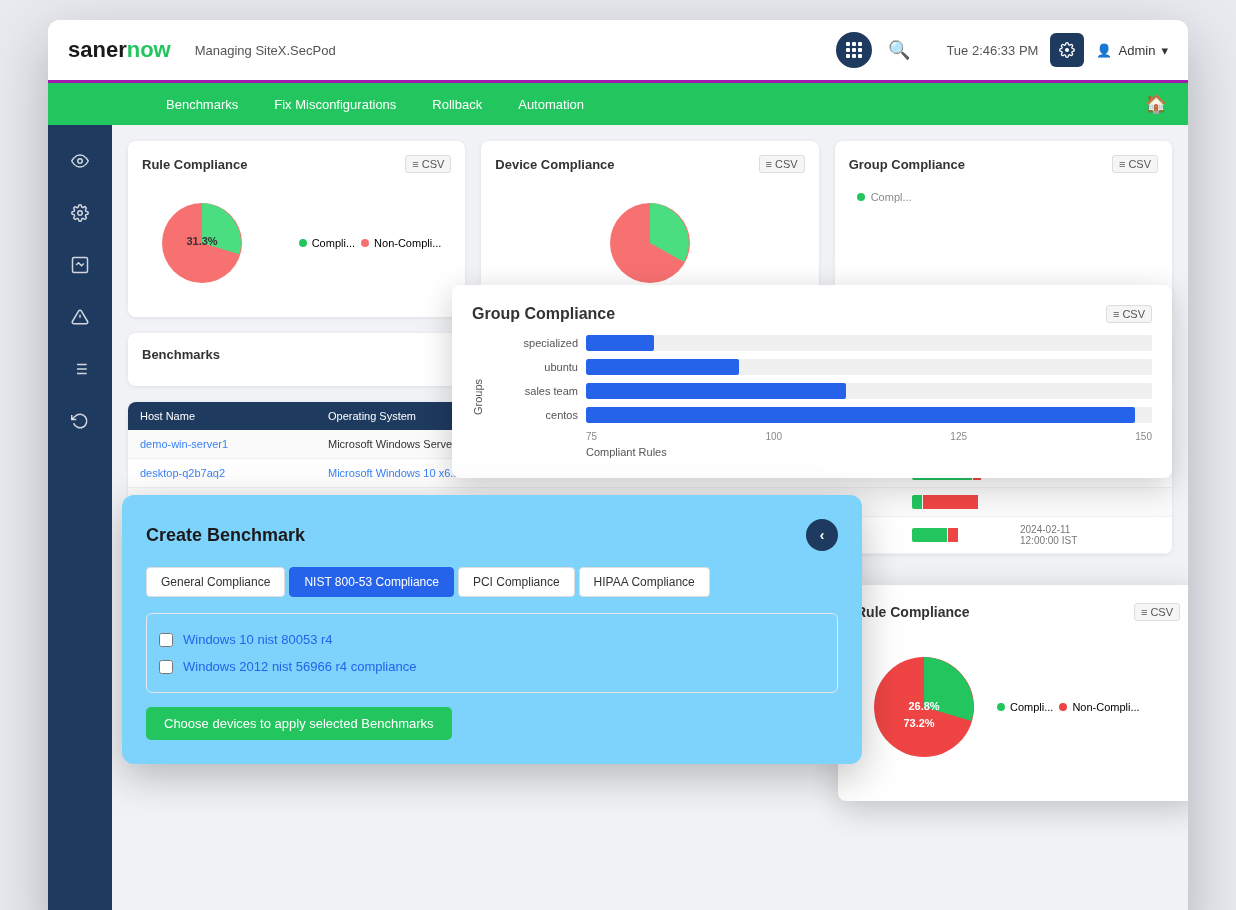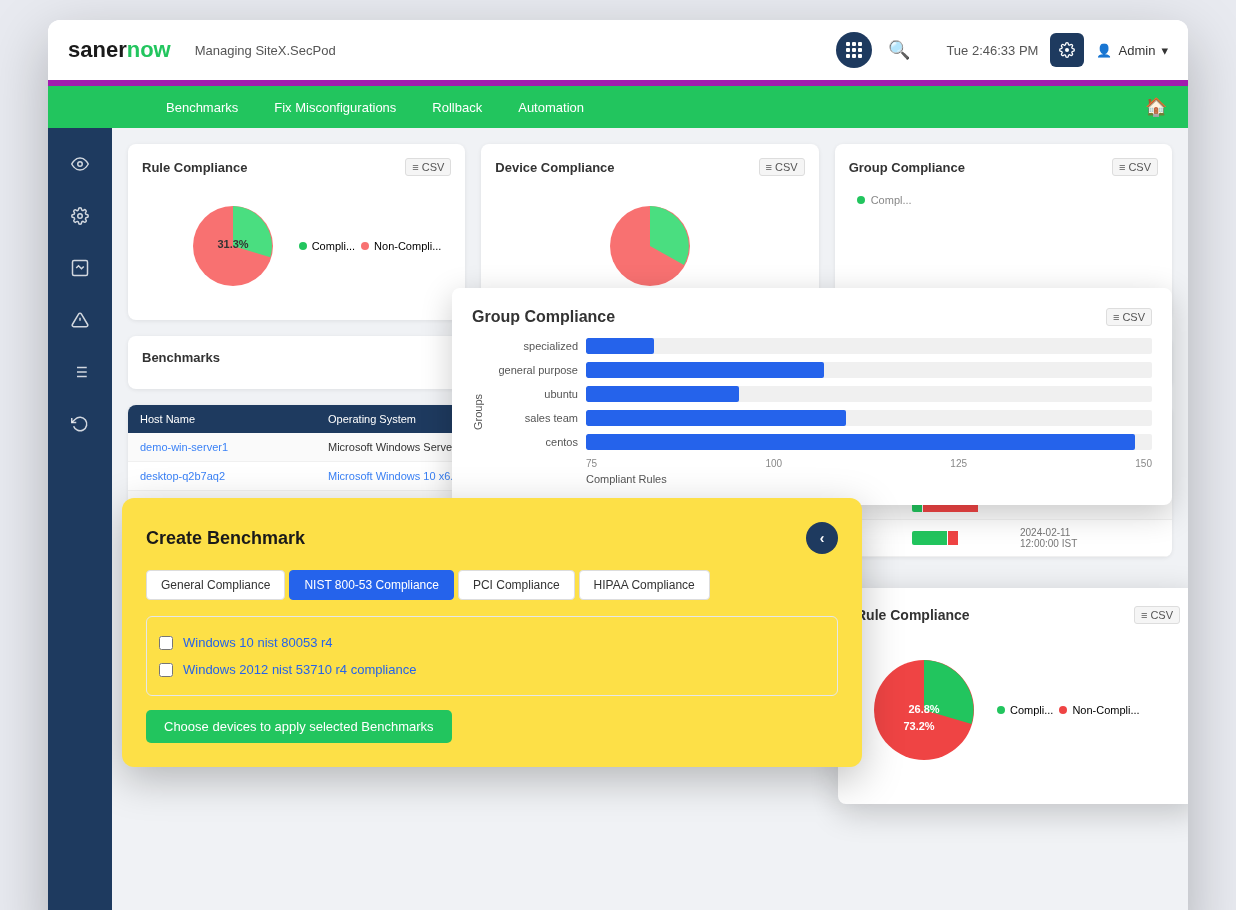--- a/index.html
+++ b/index.html
@@ -23,21 +23,21 @@
       position: relative;
     }
 
     
     .topbar {
       background: #fff;
       padding: 12px 20px;
       display: flex;
       align-items: center;
       gap: 16px;
-      border-bottom: 6px solid #a21caf;
+      border-bottom: 3px solid #a21caf;
     }
     .logo {
       font-size: 22px;
       font-weight: 700;
       color: #1a1a1a;
     }
     .logo span.saner { color: #1a1a1a; }
     .logo span.now { color: #22c55e; }
     .managing-text {
       color: #555;
@@ -167,21 +167,21 @@
       padding: 2px 6px;
       border-radius: 3px;
       cursor: pointer;
       display: flex; align-items: center; gap: 3px;
     }
 
     
     .pie-container {
       display: flex;
       align-items: center;
-      justify-content: flex-end;
+      justify-content: space-between;
       padding: 10px;
       gap: 16px;
     }
     .pie-legend {
       font-size: 11px;
       display: flex;
       flex-direction: row;
       gap: 6px;
     }
     .legend-item {
@@ -284,21 +284,21 @@
       z-index: 20;
       padding: 20px;
     }
 
     
     .create-benchmark-modal {
       position: absolute;
       top: 370px;
       left: 10px;
       width: 740px;
-      background: #fde047;
+      background: #7dd3fc;
       border-radius: 12px;
       box-shadow: 0 12px 40px rgba(0,0,0,0.25);
       z-index: 30;
       padding: 24px;
     }
     .modal-title {
       font-size: 18px;
       font-weight: 700;
       color: #1a1a1a;
       margin-bottom: 16px;
@@ -635,26 +635,20 @@
 
           <div style="flex:1;">
 
             <div class="bar-row">
               <span class="bar-label">specialized</span>
               <div class="bar-track">
                 <div class="bar-fill" style="width:12%;"></div>
               </div>
             </div>
             <div class="bar-row">
-              <span class="bar-label">general purpose</span>
-              <div class="bar-track">
-                <div class="bar-fill" style="width:42%;"></div>
-              </div>
-            </div>
-            <div class="bar-row">
               <span class="bar-label">ubuntu</span>
               <div class="bar-track">
                 <div class="bar-fill" style="width:27%;"></div>
               </div>
             </div>
             <div class="bar-row">
               <span class="bar-label">sales team</span>
               <div class="bar-track">
                 <div class="bar-fill" style="width:46%;"></div>
               </div>
@@ -700,21 +694,21 @@
           </button>
         </div>
 
         <div class="benchmark-list">
           <div class="benchmark-item">
             <input type="checkbox" class="benchmark-checkbox" style="">
             <span class="benchmark-label">Windows 10 nist 80053 r4</span>
           </div>
           <div class="benchmark-item">
             <input type="checkbox" class="benchmark-checkbox" style="">
-            <span class="benchmark-label">Windows 2012 nist 53710 r4 compliance</span>
+            <span class="benchmark-label">Windows 2012 nist 56966 r4 compliance</span>
           </div>
         </div>
 
         <button class="choose-devices-btn">Choose devices to apply selected Benchmarks</button>
       </div>
 
       <div class="rule-compliance-popup">
         <div class="card-title">
           <span style="font-size:14px; font-weight:700;">Rule Compliance</span>
           <button class="csv-btn">

